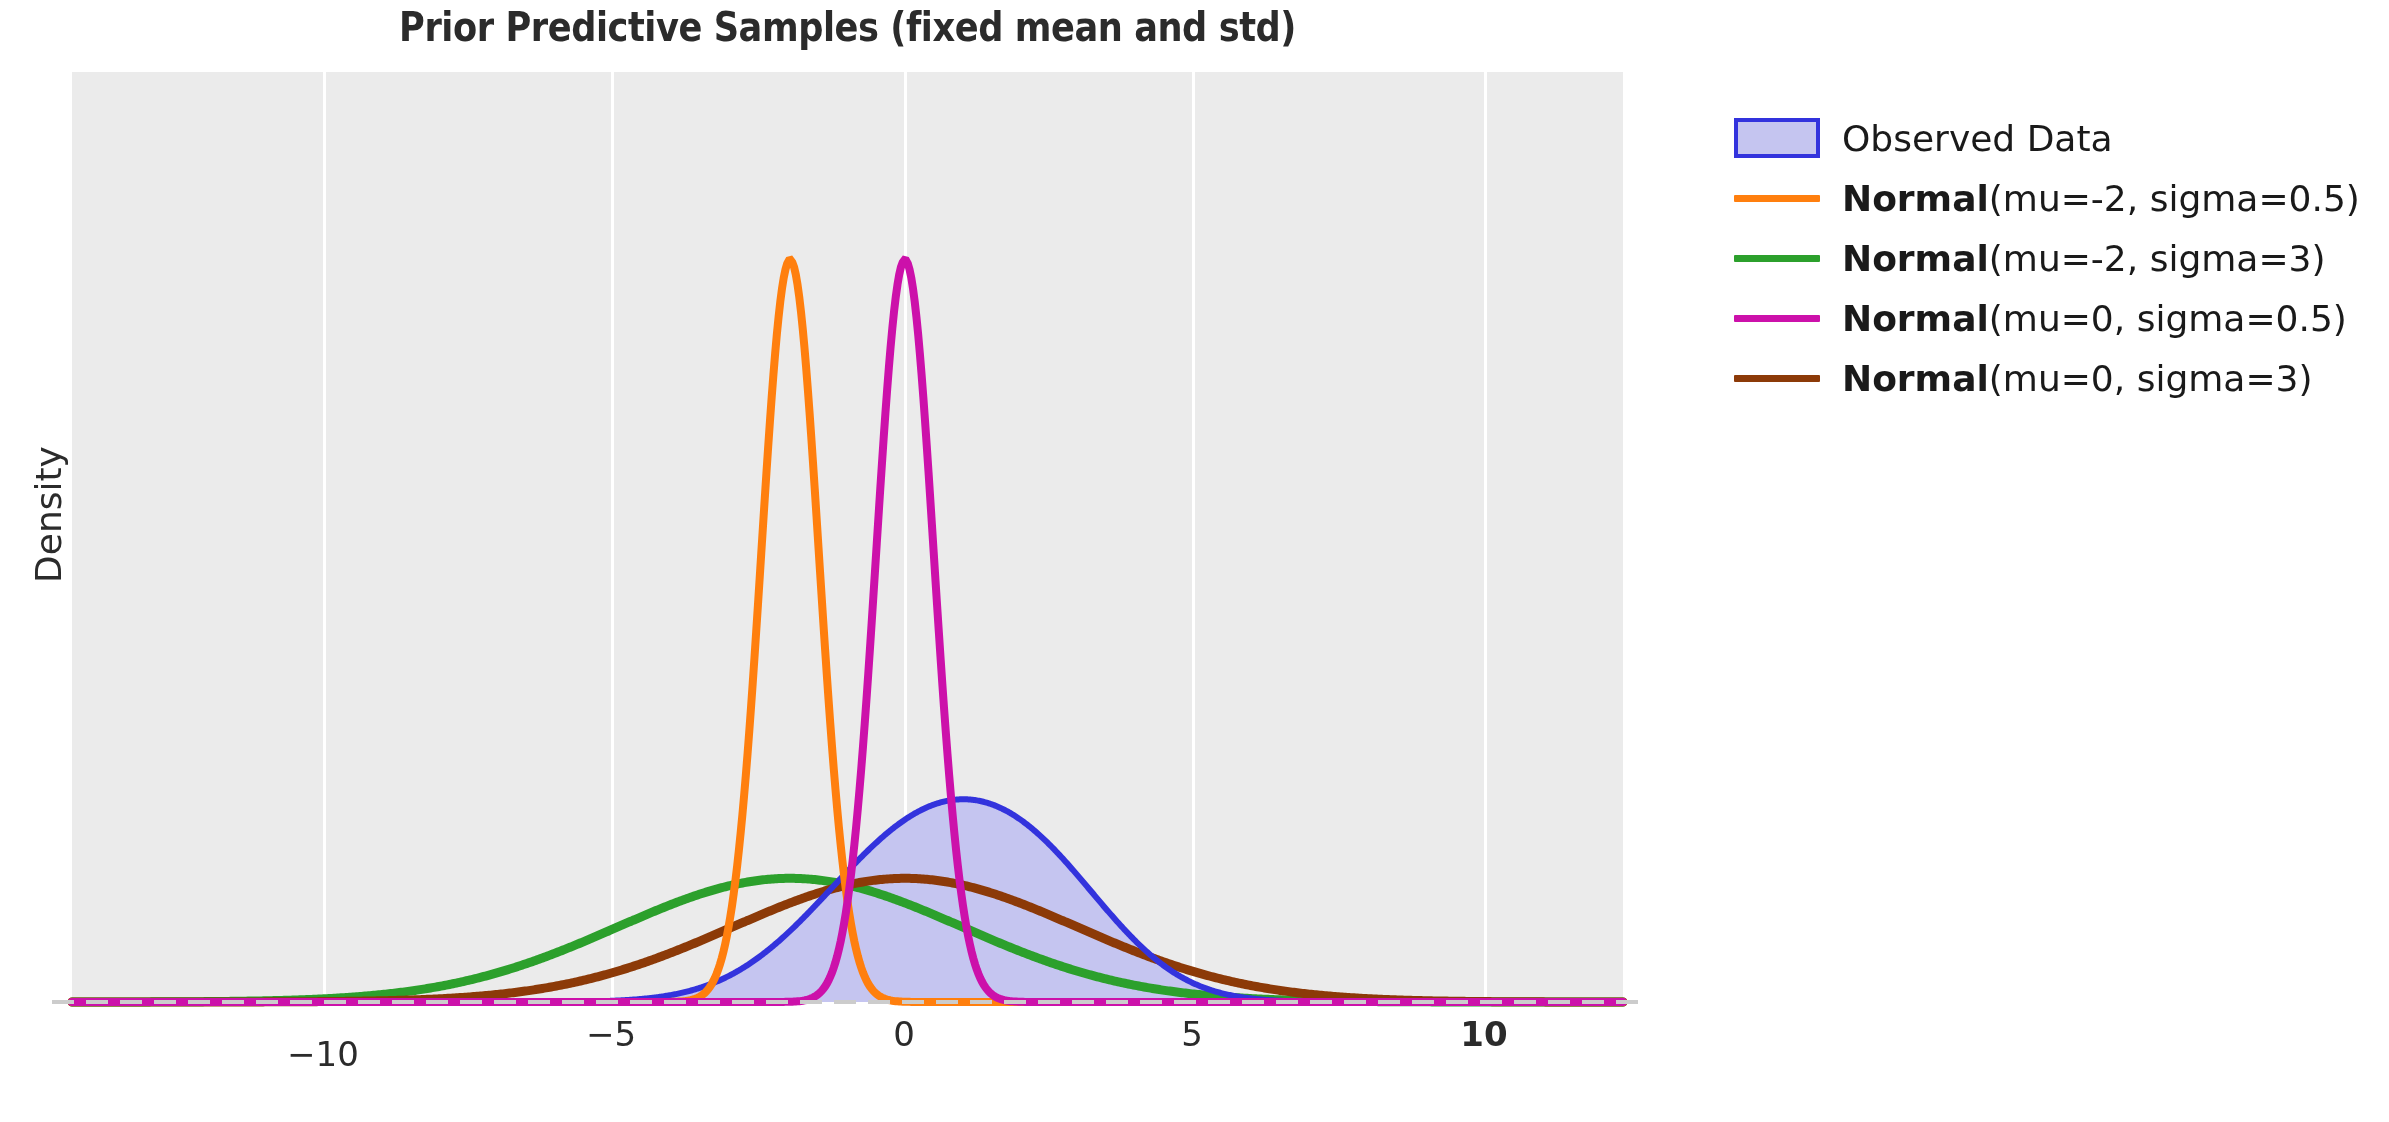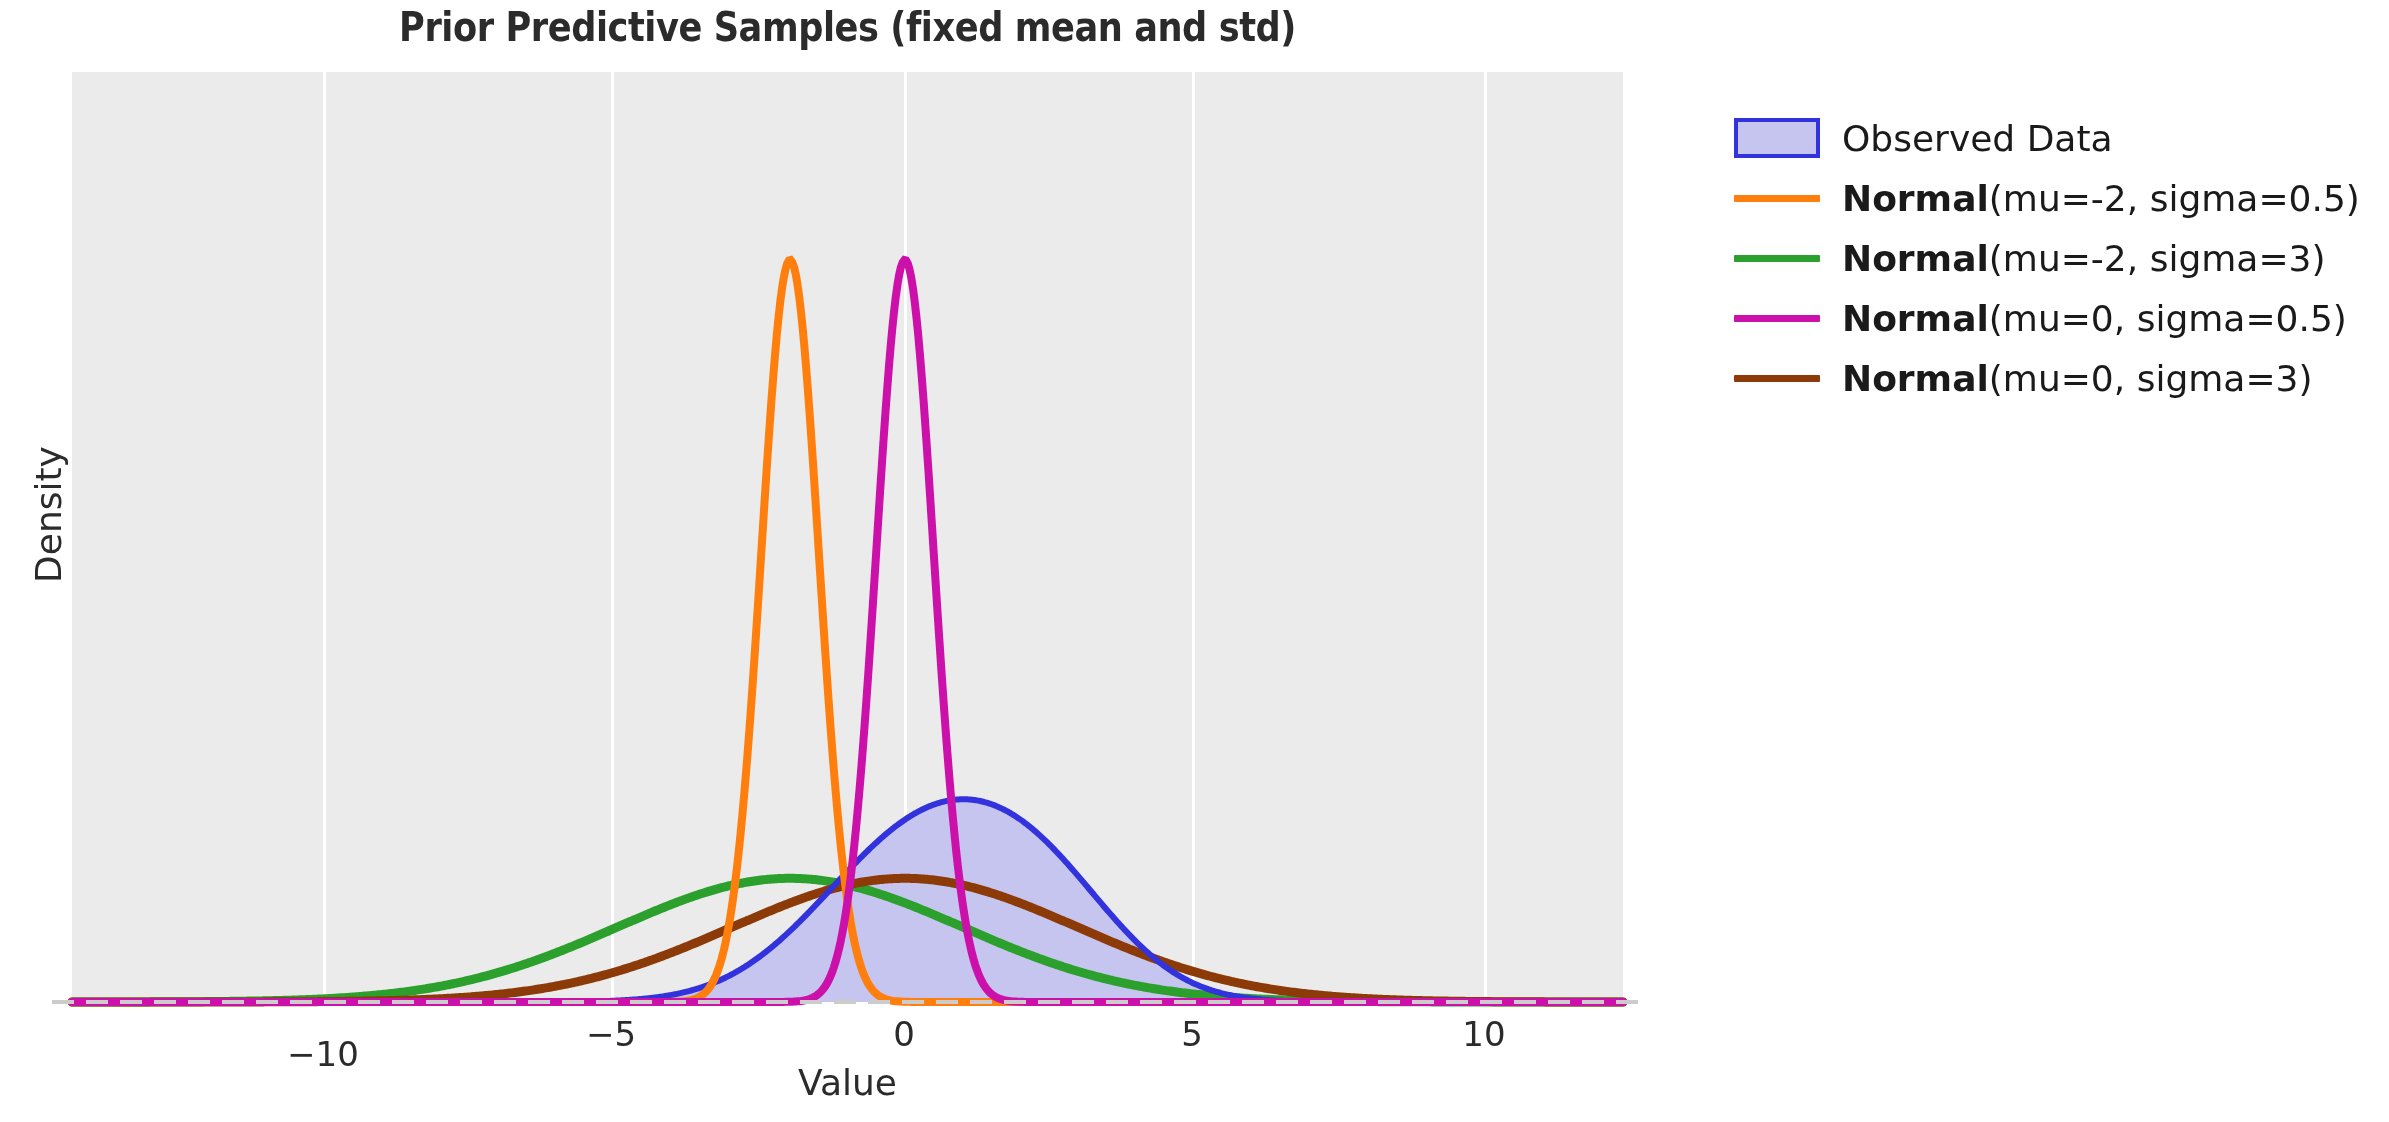--- a/index.html
+++ b/index.html
@@ -78,23 +78,22 @@
       <path id="path-normal-0-s05" fill="none" stroke="#CC11AA" stroke-width="8" stroke-linecap="round" d="M0.00 930.00 L1.72 930.00 L3.45 930.00 L5.17 930.00 L6.89 930.00 L8.62 930.00 L10.34 930.00 L12.06 930.00 L13.79 930.00 L15.51 930.00 L17.23 930.00 L18.96 930.00 L20.68 930.00 L22.40 930.00 L24.13 930.00 L25.85 930.00 L27.57 930.00 L29.30 930.00 L31.02 930.00 L32.74 930.00 L34.47 930.00 L36.19 930.00 L37.91 930.00 L39.64 930.00 L41.36 930.00 L43.08 930.00 L44.81 930.00 L46.53 930.00 L48.25 930.00 L49.98 930.00 L51.70 930.00 L53.42 930.00 L55.15 930.00 L56.87 930.00 L58.59 930.00 L60.32 930.00 L62.04 930.00 L63.76 930.00 L65.49 930.00 L67.21 930.00 L68.93 930.00 L70.66 930.00 L72.38 930.00 L74.10 930.00 L75.83 930.00 L77.55 930.00 L79.27 930.00 L81.00 930.00 L82.72 930.00 L84.44 930.00 L86.17 930.00 L87.89 930.00 L89.61 930.00 L91.34 930.00 L93.06 930.00 L94.78 930.00 L96.51 930.00 L98.23 930.00 L99.95 930.00 L101.68 930.00 L103.40 930.00 L105.12 930.00 L106.85 930.00 L108.57 930.00 L110.29 930.00 L112.02 930.00 L113.74 930.00 L115.46 930.00 L117.19 930.00 L118.91 930.00 L120.63 930.00 L122.36 930.00 L124.08 930.00 L125.80 930.00 L127.53 930.00 L129.25 930.00 L130.97 930.00 L132.70 930.00 L134.42 930.00 L136.14 930.00 L137.87 930.00 L139.59 930.00 L141.31 930.00 L143.04 930.00 L144.76 930.00 L146.48 930.00 L148.21 930.00 L149.93 930.00 L151.65 930.00 L153.38 930.00 L155.10 930.00 L156.82 930.00 L158.55 930.00 L160.27 930.00 L161.99 930.00 L163.72 930.00 L165.44 930.00 L167.16 930.00 L168.89 930.00 L170.61 930.00 L172.33 930.00 L174.06 930.00 L175.78 930.00 L177.50 930.00 L179.23 930.00 L180.95 930.00 L182.67 930.00 L184.40 930.00 L186.12 930.00 L187.84 930.00 L189.57 930.00 L191.29 930.00 L193.01 930.00 L194.74 930.00 L196.46 930.00 L198.18 930.00 L199.91 930.00 L201.63 930.00 L203.35 930.00 L205.08 930.00 L206.80 930.00 L208.52 930.00 L210.25 930.00 L211.97 930.00 L213.69 930.00 L215.42 930.00 L217.14 930.00 L218.86 930.00 L220.59 930.00 L222.31 930.00 L224.03 930.00 L225.76 930.00 L227.48 930.00 L229.20 930.00 L230.93 930.00 L232.65 930.00 L234.37 930.00 L236.10 930.00 L237.82 930.00 L239.54 930.00 L241.27 930.00 L242.99 930.00 L244.71 930.00 L246.44 930.00 L248.16 930.00 L249.88 930.00 L251.61 930.00 L253.33 930.00 L255.05 930.00 L256.78 930.00 L258.50 930.00 L260.22 930.00 L261.95 930.00 L263.67 930.00 L265.39 930.00 L267.12 930.00 L268.84 930.00 L270.56 930.00 L272.29 930.00 L274.01 930.00 L275.73 930.00 L277.46 930.00 L279.18 930.00 L280.90 930.00 L282.63 930.00 L284.35 930.00 L286.07 930.00 L287.80 930.00 L289.52 930.00 L291.24 930.00 L292.97 930.00 L294.69 930.00 L296.41 930.00 L298.14 930.00 L299.86 930.00 L301.58 930.00 L303.31 930.00 L305.03 930.00 L306.75 930.00 L308.48 930.00 L310.20 930.00 L311.92 930.00 L313.65 930.00 L315.37 930.00 L317.09 930.00 L318.82 930.00 L320.54 930.00 L322.26 930.00 L323.99 930.00 L325.71 930.00 L327.43 930.00 L329.16 930.00 L330.88 930.00 L332.60 930.00 L334.33 930.00 L336.05 930.00 L337.77 930.00 L339.50 930.00 L341.22 930.00 L342.94 930.00 L344.67 930.00 L346.39 930.00 L348.11 930.00 L349.84 930.00 L351.56 930.00 L353.28 930.00 L355.01 930.00 L356.73 930.00 L358.45 930.00 L360.18 930.00 L361.90 930.00 L363.62 930.00 L365.35 930.00 L367.07 930.00 L368.79 930.00 L370.52 930.00 L372.24 930.00 L373.96 930.00 L375.69 930.00 L377.41 930.00 L379.13 930.00 L380.86 930.00 L382.58 930.00 L384.30 930.00 L386.03 930.00 L387.75 930.00 L389.47 930.00 L391.20 930.00 L392.92 930.00 L394.64 930.00 L396.37 930.00 L398.09 930.00 L399.81 930.00 L401.54 930.00 L403.26 930.00 L404.98 930.00 L406.71 930.00 L408.43 930.00 L410.15 930.00 L411.88 930.00 L413.60 930.00 L415.32 930.00 L417.05 930.00 L418.77 930.00 L420.49 930.00 L422.22 930.00 L423.94 930.00 L425.66 930.00 L427.39 930.00 L429.11 930.00 L430.83 930.00 L432.56 930.00 L434.28 930.00 L436.00 930.00 L437.73 930.00 L439.45 930.00 L441.17 930.00 L442.90 930.00 L444.62 930.00 L446.34 930.00 L448.07 930.00 L449.79 930.00 L451.51 930.00 L453.24 930.00 L454.96 930.00 L456.68 930.00 L458.41 930.00 L460.13 930.00 L461.85 930.00 L463.58 930.00 L465.30 930.00 L467.02 930.00 L468.75 930.00 L470.47 930.00 L472.19 930.00 L473.92 930.00 L475.64 930.00 L477.36 930.00 L479.09 930.00 L480.81 930.00 L482.53 930.00 L484.26 930.00 L485.98 930.00 L487.70 930.00 L489.43 930.00 L491.15 930.00 L492.87 930.00 L494.60 930.00 L496.32 930.00 L498.04 930.00 L499.77 930.00 L501.49 930.00 L503.21 930.00 L504.94 930.00 L506.66 930.00 L508.38 930.00 L510.11 930.00 L511.83 930.00 L513.55 930.00 L515.28 930.00 L517.00 930.00 L518.72 930.00 L520.45 930.00 L522.17 930.00 L523.89 930.00 L525.62 930.00 L527.34 930.00 L529.06 930.00 L530.79 930.00 L532.51 930.00 L534.23 930.00 L535.96 930.00 L537.68 930.00 L539.40 930.00 L541.13 930.00 L542.85 930.00 L544.57 930.00 L546.30 930.00 L548.02 930.00 L549.74 930.00 L551.47 930.00 L553.19 930.00 L554.91 930.00 L556.64 930.00 L558.36 930.00 L560.08 930.00 L561.81 930.00 L563.53 930.00 L565.25 930.00 L566.98 930.00 L568.70 930.00 L570.42 930.00 L572.15 930.00 L573.87 930.00 L575.59 930.00 L577.32 930.00 L579.04 930.00 L580.76 930.00 L582.49 930.00 L584.21 930.00 L585.93 930.00 L587.66 930.00 L589.38 930.00 L591.10 930.00 L592.83 930.00 L594.55 930.00 L596.27 930.00 L598.00 930.00 L599.72 930.00 L601.44 930.00 L603.17 930.00 L604.89 930.00 L606.61 930.00 L608.34 930.00 L610.06 930.00 L611.78 930.00 L613.51 930.00 L615.23 930.00 L616.95 930.00 L618.68 930.00 L620.40 930.00 L622.12 930.00 L623.85 930.00 L625.57 930.00 L627.29 930.00 L629.02 930.00 L630.74 930.00 L632.46 930.00 L634.19 930.00 L635.91 930.00 L637.63 930.00 L639.36 930.00 L641.08 930.00 L642.80 930.00 L644.53 930.00 L646.25 930.00 L647.97 930.00 L649.70 930.00 L651.42 930.00 L653.14 930.00 L654.87 930.00 L656.59 930.00 L658.31 930.00 L660.04 930.00 L661.76 930.00 L663.48 930.00 L665.21 930.00 L666.93 930.00 L668.65 930.00 L670.38 930.00 L672.10 930.00 L673.82 930.00 L675.55 930.00 L677.27 930.00 L678.99 930.00 L680.72 930.00 L682.44 930.00 L684.16 930.00 L685.89 930.00 L687.61 930.00 L689.33 930.00 L691.06 930.00 L692.78 929.99 L694.50 929.99 L696.23 929.99 L697.95 929.99 L699.67 929.98 L701.40 929.98 L703.12 929.97 L704.84 929.96 L706.57 929.95 L708.29 929.94 L710.01 929.92 L711.74 929.90 L713.46 929.87 L715.18 929.83 L716.91 929.79 L718.63 929.73 L720.35 929.66 L722.08 929.57 L723.80 929.46 L725.52 929.32 L727.25 929.15 L728.97 928.94 L730.69 928.69 L732.42 928.38 L734.14 928.00 L735.86 927.55 L737.59 927.00 L739.31 926.35 L741.03 925.57 L742.76 924.64 L744.48 923.54 L746.20 922.24 L747.93 920.71 L749.65 918.93 L751.37 916.85 L753.10 914.43 L754.82 911.64 L756.54 908.42 L758.27 904.74 L759.99 900.52 L761.71 895.73 L763.44 890.31 L765.16 884.19 L766.88 877.31 L768.61 869.62 L770.33 861.06 L772.05 851.57 L773.78 841.09 L775.50 829.58 L777.22 816.98 L778.95 803.25 L780.67 788.37 L782.39 772.32 L784.12 755.07 L785.84 736.63 L787.56 717.02 L789.29 696.26 L791.01 674.41 L792.73 651.51 L794.46 627.65 L796.18 602.92 L797.90 577.45 L799.63 551.36 L801.35 524.79 L803.07 497.93 L804.80 470.93 L806.52 444.01 L808.24 417.35 L809.97 391.17 L811.69 365.70 L813.41 341.14 L815.14 317.72 L816.86 295.65 L818.58 275.16 L820.31 256.43 L822.03 239.65 L823.75 225.00 L825.48 212.63 L827.20 202.66 L828.92 195.20 L830.65 190.34 L832.37 188.12 L834.09 188.56 L835.82 191.67 L837.54 197.40 L839.26 205.71 L840.99 216.49 L842.71 229.64 L844.43 245.02 L846.16 262.46 L847.88 281.80 L849.60 302.85 L851.33 325.38 L853.05 349.21 L854.77 374.10 L856.50 399.83 L858.22 426.19 L859.94 452.96 L861.67 479.93 L863.39 506.91 L865.11 533.69 L866.84 560.11 L868.56 586.02 L870.28 611.25 L872.01 635.70 L873.73 659.25 L875.45 681.81 L877.18 703.31 L878.90 723.69 L880.62 742.91 L882.35 760.95 L884.07 777.80 L885.79 793.46 L887.52 807.95 L889.24 821.30 L890.96 833.53 L892.69 844.70 L894.41 854.84 L896.13 864.02 L897.86 872.28 L899.58 879.69 L901.30 886.31 L903.03 892.19 L904.75 897.40 L906.47 901.99 L908.20 906.02 L909.92 909.55 L911.64 912.62 L913.37 915.28 L915.09 917.58 L916.81 919.55 L918.54 921.25 L920.26 922.69 L921.98 923.92 L923.71 924.96 L925.43 925.84 L927.15 926.58 L928.88 927.19 L930.60 927.71 L932.32 928.13 L934.05 928.49 L935.77 928.78 L937.49 929.02 L939.22 929.21 L940.94 929.37 L942.66 929.50 L944.39 929.60 L946.11 929.68 L947.83 929.75 L949.56 929.80 L951.28 929.85 L953.00 929.88 L954.73 929.91 L956.45 929.93 L958.17 929.94 L959.90 929.96 L961.62 929.97 L963.34 929.98 L965.07 929.98 L966.79 929.99 L968.51 929.99 L970.24 929.99 L971.96 929.99 L973.68 930.00 L975.41 930.00 L977.13 930.00 L978.85 930.00 L980.58 930.00 L982.30 930.00 L984.02 930.00 L985.75 930.00 L987.47 930.00 L989.19 930.00 L990.92 930.00 L992.64 930.00 L994.36 930.00 L996.09 930.00 L997.81 930.00 L999.53 930.00 L1001.26 930.00 L1002.98 930.00 L1004.70 930.00 L1006.43 930.00 L1008.15 930.00 L1009.87 930.00 L1011.60 930.00 L1013.32 930.00 L1015.04 930.00 L1016.77 930.00 L1018.49 930.00 L1020.21 930.00 L1021.94 930.00 L1023.66 930.00 L1025.38 930.00 L1027.11 930.00 L1028.83 930.00 L1030.55 930.00 L1032.28 930.00 L1034.00 930.00 L1035.72 930.00 L1037.45 930.00 L1039.17 930.00 L1040.89 930.00 L1042.62 930.00 L1044.34 930.00 L1046.06 930.00 L1047.79 930.00 L1049.51 930.00 L1051.23 930.00 L1052.96 930.00 L1054.68 930.00 L1056.40 930.00 L1058.13 930.00 L1059.85 930.00 L1061.57 930.00 L1063.30 930.00 L1065.02 930.00 L1066.74 930.00 L1068.47 930.00 L1070.19 930.00 L1071.91 930.00 L1073.64 930.00 L1075.36 930.00 L1077.08 930.00 L1078.81 930.00 L1080.53 930.00 L1082.25 930.00 L1083.98 930.00 L1085.70 930.00 L1087.42 930.00 L1089.15 930.00 L1090.87 930.00 L1092.59 930.00 L1094.32 930.00 L1096.04 930.00 L1097.76 930.00 L1099.49 930.00 L1101.21 930.00 L1102.93 930.00 L1104.66 930.00 L1106.38 930.00 L1108.10 930.00 L1109.83 930.00 L1111.55 930.00 L1113.27 930.00 L1115.00 930.00 L1116.72 930.00 L1118.44 930.00 L1120.17 930.00 L1121.89 930.00 L1123.61 930.00 L1125.34 930.00 L1127.06 930.00 L1128.78 930.00 L1130.51 930.00 L1132.23 930.00 L1133.95 930.00 L1135.68 930.00 L1137.40 930.00 L1139.12 930.00 L1140.85 930.00 L1142.57 930.00 L1144.29 930.00 L1146.02 930.00 L1147.74 930.00 L1149.46 930.00 L1151.19 930.00 L1152.91 930.00 L1154.63 930.00 L1156.36 930.00 L1158.08 930.00 L1159.80 930.00 L1161.53 930.00 L1163.25 930.00 L1164.97 930.00 L1166.70 930.00 L1168.42 930.00 L1170.14 930.00 L1171.87 930.00 L1173.59 930.00 L1175.31 930.00 L1177.04 930.00 L1178.76 930.00 L1180.48 930.00 L1182.21 930.00 L1183.93 930.00 L1185.65 930.00 L1187.38 930.00 L1189.10 930.00 L1190.82 930.00 L1192.55 930.00 L1194.27 930.00 L1195.99 930.00 L1197.72 930.00 L1199.44 930.00 L1201.16 930.00 L1202.89 930.00 L1204.61 930.00 L1206.33 930.00 L1208.06 930.00 L1209.78 930.00 L1211.50 930.00 L1213.23 930.00 L1214.95 930.00 L1216.67 930.00 L1218.40 930.00 L1220.12 930.00 L1221.84 930.00 L1223.57 930.00 L1225.29 930.00 L1227.01 930.00 L1228.74 930.00 L1230.46 930.00 L1232.18 930.00 L1233.91 930.00 L1235.63 930.00 L1237.35 930.00 L1239.08 930.00 L1240.80 930.00 L1242.52 930.00 L1244.25 930.00 L1245.97 930.00 L1247.69 930.00 L1249.42 930.00 L1251.14 930.00 L1252.86 930.00 L1254.59 930.00 L1256.31 930.00 L1258.03 930.00 L1259.76 930.00 L1261.48 930.00 L1263.20 930.00 L1264.93 930.00 L1266.65 930.00 L1268.37 930.00 L1270.10 930.00 L1271.82 930.00 L1273.54 930.00 L1275.27 930.00 L1276.99 930.00 L1278.71 930.00 L1280.44 930.00 L1282.16 930.00 L1283.88 930.00 L1285.61 930.00 L1287.33 930.00 L1289.05 930.00 L1290.78 930.00 L1292.50 930.00 L1294.22 930.00 L1295.95 930.00 L1297.67 930.00 L1299.39 930.00 L1301.12 930.00 L1302.84 930.00 L1304.56 930.00 L1306.29 930.00 L1308.01 930.00 L1309.73 930.00 L1311.46 930.00 L1313.18 930.00 L1314.90 930.00 L1316.63 930.00 L1318.35 930.00 L1320.07 930.00 L1321.80 930.00 L1323.52 930.00 L1325.24 930.00 L1326.97 930.00 L1328.69 930.00 L1330.41 930.00 L1332.14 930.00 L1333.86 930.00 L1335.58 930.00 L1337.31 930.00 L1339.03 930.00 L1340.75 930.00 L1342.48 930.00 L1344.20 930.00 L1345.92 930.00 L1347.65 930.00 L1349.37 930.00 L1351.09 930.00 L1352.82 930.00 L1354.54 930.00 L1356.26 930.00 L1357.99 930.00 L1359.71 930.00 L1361.43 930.00 L1363.16 930.00 L1364.88 930.00 L1366.60 930.00 L1368.33 930.00 L1370.05 930.00 L1371.77 930.00 L1373.50 930.00 L1375.22 930.00 L1376.94 930.00 L1378.67 930.00 L1380.39 930.00 L1382.11 930.00 L1383.84 930.00 L1385.56 930.00 L1387.28 930.00 L1389.01 930.00 L1390.73 930.00 L1392.45 930.00 L1394.18 930.00 L1395.90 930.00 L1397.62 930.00 L1399.35 930.00 L1401.07 930.00 L1402.79 930.00 L1404.52 930.00 L1406.24 930.00 L1407.96 930.00 L1409.69 930.00 L1411.41 930.00 L1413.13 930.00 L1414.86 930.00 L1416.58 930.00 L1418.30 930.00 L1420.03 930.00 L1421.75 930.00 L1423.47 930.00 L1425.20 930.00 L1426.92 930.00 L1428.64 930.00 L1430.37 930.00 L1432.09 930.00 L1433.81 930.00 L1435.54 930.00 L1437.26 930.00 L1438.98 930.00 L1440.71 930.00 L1442.43 930.00 L1444.15 930.00 L1445.88 930.00 L1447.60 930.00 L1449.32 930.00 L1451.05 930.00 L1452.77 930.00 L1454.49 930.00 L1456.22 930.00 L1457.94 930.00 L1459.66 930.00 L1461.39 930.00 L1463.11 930.00 L1464.83 930.00 L1466.56 930.00 L1468.28 930.00 L1470.00 930.00 L1471.73 930.00 L1473.45 930.00 L1475.17 930.00 L1476.90 930.00 L1478.62 930.00 L1480.34 930.00 L1482.07 930.00 L1483.79 930.00 L1485.51 930.00 L1487.24 930.00 L1488.96 930.00 L1490.68 930.00 L1492.41 930.00 L1494.13 930.00 L1495.85 930.00 L1497.58 930.00 L1499.30 930.00 L1501.02 930.00 L1502.75 930.00 L1504.47 930.00 L1506.19 930.00 L1507.92 930.00 L1509.64 930.00 L1511.36 930.00 L1513.09 930.00 L1514.81 930.00 L1516.53 930.00 L1518.26 930.00 L1519.98 930.00 L1521.70 930.00 L1523.43 930.00 L1525.15 930.00 L1526.87 930.00 L1528.60 930.00 L1530.32 930.00 L1532.04 930.00 L1533.77 930.00 L1535.49 930.00 L1537.21 930.00 L1538.94 930.00 L1540.66 930.00 L1542.38 930.00 L1544.11 930.00 L1545.83 930.00 L1547.55 930.00 L1549.28 930.00 L1551.00 930.00"></path>
     </svg>
   </div>
 
   <div id="baseline-spine"></div>
 
   <div class="xtick-label" style="left:323px;margin-top:20px;">−10</div>
   <div class="xtick-label" style="left:611px;">−5</div>
   <div class="xtick-label" style="left:904px;">0</div>
   <div class="xtick-label" style="left:1192px;">5</div>
-  <div class="xtick-label" style="left:1484px;">10</div>
+  <div class="xtick-label" style="left:1484px;font-weight:bold;">10</div>
 
-  <div id="xaxis-label">Value</div>
   <div id="yaxis-label">Density</div>
 
   <div id="legend">
       <div class="legend-row">
         <div class="legend-swatch-wrap">
           <div class="swatch-patch" style="background: rgb(197, 197, 240); border-color: rgb(51, 51, 221);"></div>
         </div>
         <div class="legend-text">Observed Data</div>
       </div>
       <div class="legend-row">

